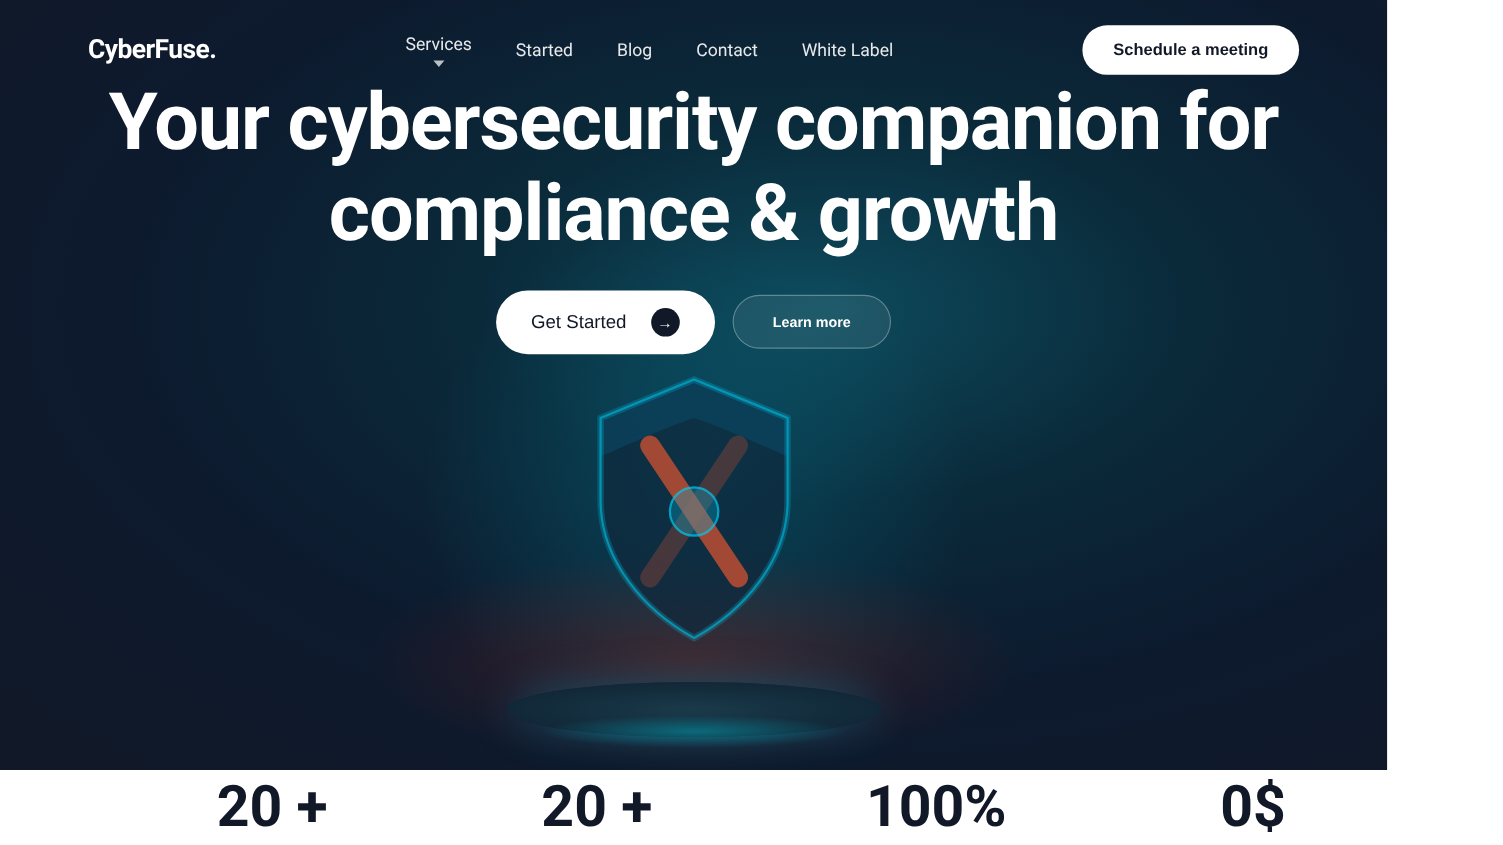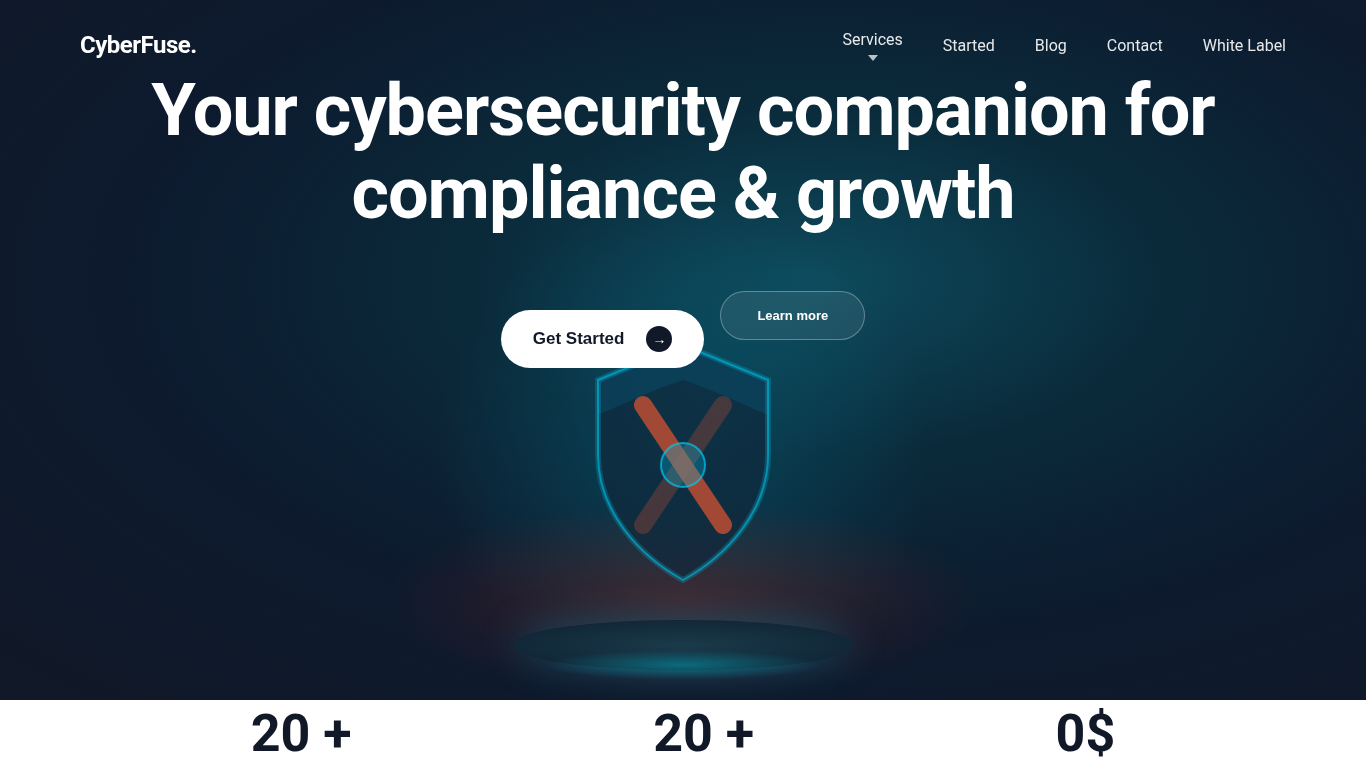--- a/index.html
+++ b/index.html
@@ -10,21 +10,21 @@
 
     body {
       font-family: -apple-system, BlinkMacSystemFont, 'Segoe UI', Roboto, sans-serif;
       width: 1366px;
       overflow-x: hidden;
     }
 
     
     .hero {
       position: relative;
-      width: 1366px;
+      width: 1261px;
       height: 700px;
       background: radial-gradient(ellipse at 60% 40%, #0d4a5c 0%, #0a2a3a 30%, #0d1a2e 60%, #111827 100%);
       overflow: hidden;
       display: flex;
       flex-direction: column;
     }
 
     
     .hero::before {
       content: '';
@@ -148,26 +148,25 @@
       align-items: center;
     }
 
     .btn-get-started {
       background: #ffffff;
       color: #111827;
       border: none;
       border-radius: 50px;
       padding: 16px 32px;
       font-size: 17px;
-      font-weight: 700;
+      font-weight: 400;
       cursor: pointer;
       display: flex;
       align-items: center;
       gap: 22px;
-      margin-top: 46px;
     }
 
     .btn-arrow {
       display: inline-flex;
       align-items: center;
       justify-content: center;
       width: 26px;
       height: 26px;
       background: #111827;
       border-radius: 50%;
@@ -278,20 +277,21 @@
         <a href="#">Blog</a>
       </li>
       <li>
         <a href="#">Contact</a>
       </li>
       <li>
         <a href="#">White Label</a>
       </li>
     </ul>
 
+    <button class="schedule-btn">Schedule a meeting</button>
   </nav>
 
   <div class="hero-visual">
 
     <div class="platform-disc"></div>
     <div class="shield-base"></div>
 
     <div class="shield-svg-container">
       <svg width="220" height="280" viewBox="0 0 220 280" fill="none" xmlns="http://www.w3.org/2000/svg">
 
@@ -323,15 +323,18 @@
 </section>
 
 <section class="stats-section">
   <div class="stat-item">
     <span class="stat-value">20 +</span>
   </div>
   <div class="stat-item">
     <span class="stat-value">20 +</span>
   </div>
   <div class="stat-item">
+    <span class="stat-value">100%</span>
+  </div>
+  <div class="stat-item">
     <span class="stat-value">0$</span>
   </div>
 </section>
 
 </body></html>

